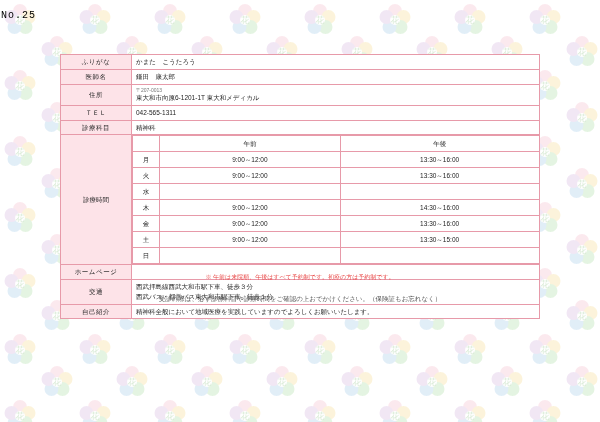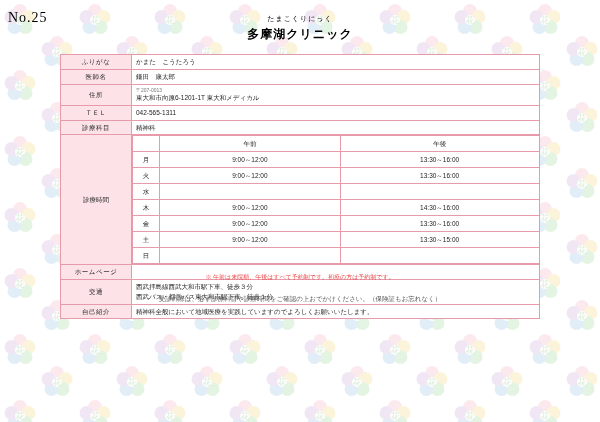--- a/index.html
+++ b/index.html
@@ -25,26 +25,26 @@
     opacity: 0.30;
   }
   #page {
     position: absolute;
     left: 0; top: 0;
     width: 600px; height: 422px;
     z-index: 2;
   }
   .page-no {
     position: absolute;
-    left: 8px;
+    left: 1px;
     top: 10px;
-    font-size: 14px;
+    font-size: 10px;
     letter-spacing: 1px;
     color: #000000;
-    font-family: Liberation Serif, serif;
+    font-family: Liberation Mono, monospace;
   }
   .titlebox {
     position: absolute;
     left: 0;
     top: 14px;
     width: 600px;
     text-align: center;
   }
   .title-kana {
     font-size: 7px;
@@ -165,24 +165,20 @@
       <use href="#wm-flower" x="20" y="20"></use>
       <use href="#wm-flower" x="57" y="52"></use>
     </pattern>
   </defs>
   <rect x="0" y="0" width="600" height="422" fill="url(#wm-pat)"></rect>
 </svg>
 
 <div id="page">
   <div class="page-no">No.25</div>
 
-  <div class="titlebox">
-    <div class="title-kana">たまこくりにっく</div>
-    <div class="title-main">多摩湖クリニック</div>
-  </div>
 
   <table class="main">
     <tbody>
       <tr>
         <td class="label">ふりがな</td>
         <td class="value">かまた　こうたろう</td>
       </tr>
       <tr>
         <td class="label">医師名</td>
         <td class="value">鎌田　康太郎</td>

